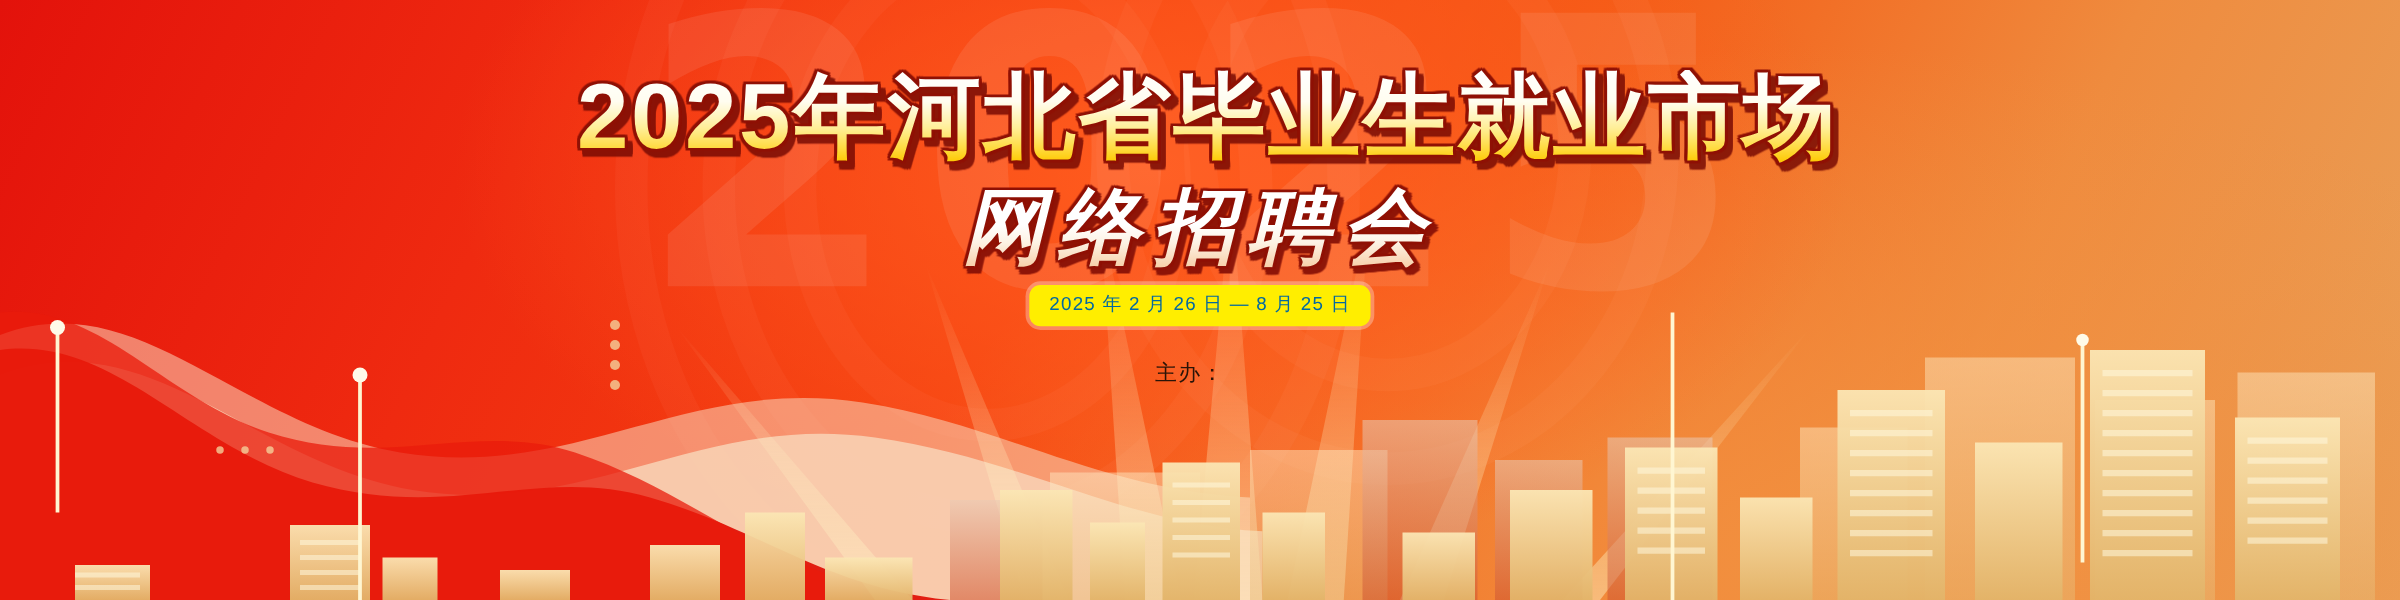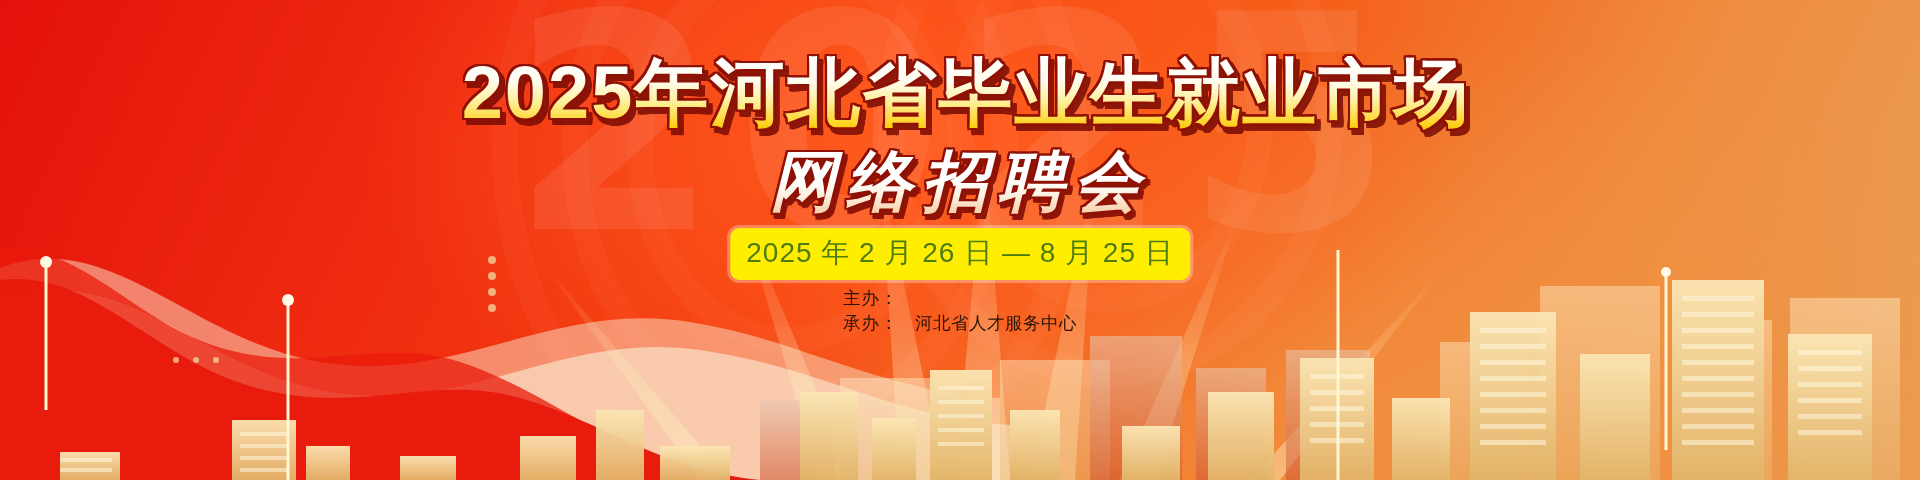--- a/index.html
+++ b/index.html
@@ -95,22 +95,22 @@
   }
 
   
   .datepill{
     position:absolute;
     left:50%;transform:translateX(-50%);
     top:228px;
     background:#ffee00;
     border-radius:9px;
     padding:6px 16px 8px;
-    color:#4d7c0f;
-    font-size:28px;
+    color:#0369a1;
+    font-size:15px;
     letter-spacing:1px;
     white-space:nowrap;
     box-shadow:0 0 0 3px rgba(255,255,255,.30);
   }
 
   
   .orgs{
     position:absolute;
     left:50%;transform:translateX(-50%);
     top:286px;
@@ -305,20 +305,16 @@
     <div class="title2">
       <span class="txt">网络招聘会</span>
     </div>
 
     <div class="datepill">2025 年 2 月 26 日 — 8 月 25 日</div>
 
     <div class="orgs">
       <div class="orgrow">
         <span class="orglabel">主办：</span>
       </div>
-      <div class="orgrow">
-        <span class="orglabel">承办：</span>
-        <span class="orgvalue">河北省人才服务中心</span>
-      </div>
     </div>
 
   </div>
 </div>
 
 </body></html>

